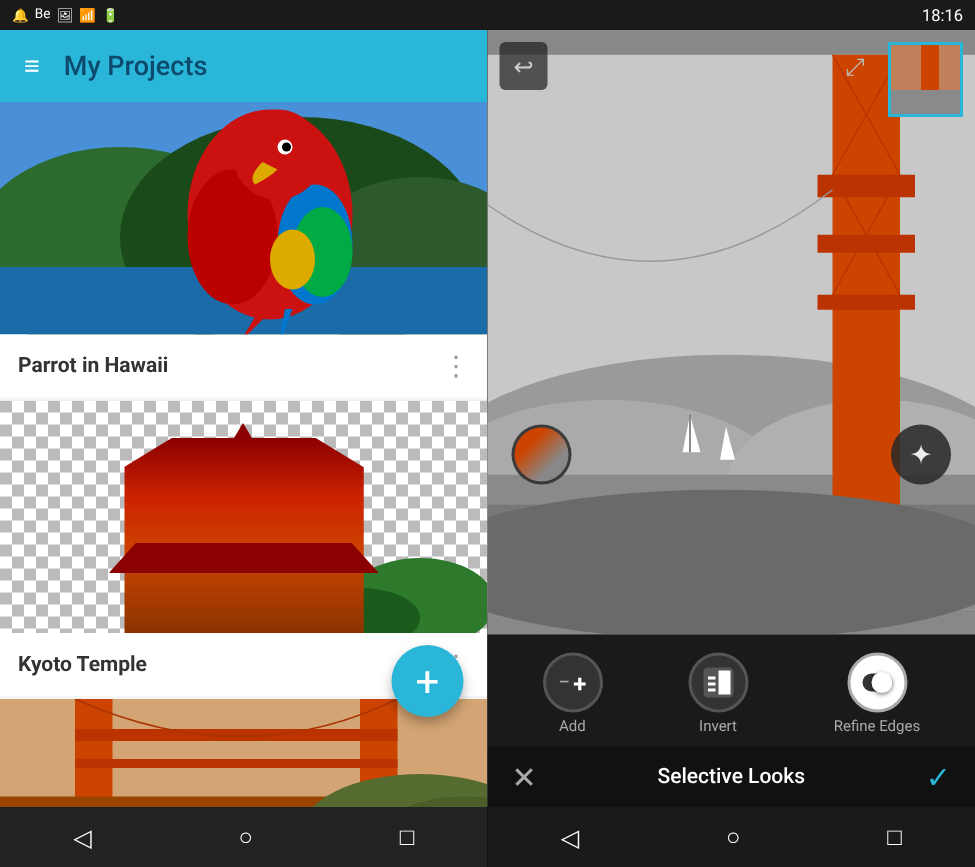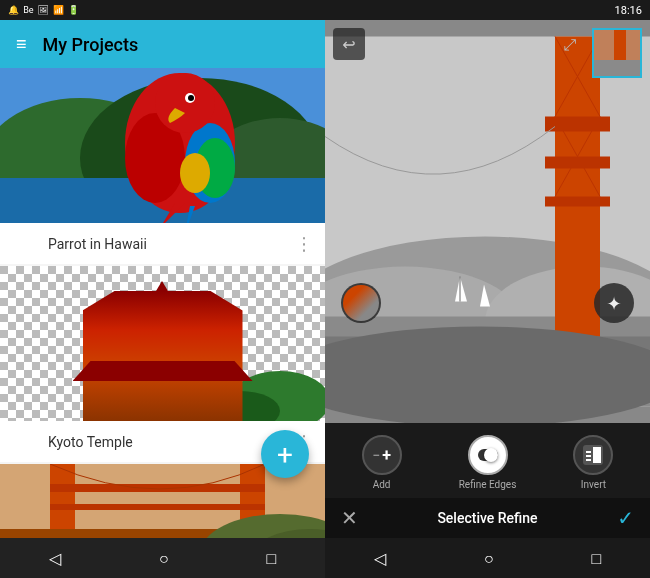--- a/index.html
+++ b/index.html
@@ -60,21 +60,21 @@
       padding: 0 16px;
       gap: 16px;
       flex-shrink: 0;
     }
     .hamburger-icon {
       color: #fff;
       font-size: 18px;
       cursor: pointer;
     }
     .app-title {
-      color: #000000;
+      color: #0c4a6e;
       font-size: 18px;
       font-weight: 500;
     }
 
     .projects-list {
       flex: 1;
       overflow-y: auto;
       background: #f5f5f5;
     }
 
@@ -122,22 +122,21 @@
     .project-info {
       display: flex;
       align-items: center;
       justify-content: space-between;
       padding: 10px 12px;
       background: #fff;
     }
     .project-name {
       font-size: 14px;
       color: #333;
-      font-weight: 400;
-      margin-left: 36px;
+      font-weight: 700;
     }
     .more-icon {
       color: #999;
       font-size: 18px;
       cursor: pointer;
     }
 
     
     .fab {
       position: absolute;
@@ -606,47 +605,47 @@
             <div class="add-btn-inner">
               <span class="add-minus">−</span>
               <span class="add-plus">+</span>
             </div>
           </div>
           <span class="control-label">Add</span>
         </div>
 
 
         <div class="control-item">
-          <div class="control-btn-circle refine-btn">
-            <div class="toggle-inner">
-              <div class="toggle-knob"></div>
-            </div>
-          </div>
-          <span class="control-label">Refine Edges</span>
-        </div>
-
-        <div class="control-item">
           <div class="control-btn-circle invert-btn">
             <svg width="24" height="24" viewBox="0 0 24 24">
               <rect x="2" y="2" width="20" height="20" rx="3" fill="#555"></rect>
               <path d="M12,4 L12,20 L20,20 L20,4 Z" fill="#fff"></path>
               <rect x="5" y="8" width="5" height="2" fill="#fff"></rect>
               <rect x="5" y="12" width="5" height="2" fill="#fff"></rect>
               <rect x="5" y="16" width="5" height="2" fill="#fff"></rect>
             </svg>
           </div>
           <span class="control-label">Invert</span>
         </div>
 
+        <div class="control-item">
+          <div class="control-btn-circle refine-btn">
+            <div class="toggle-inner">
+              <div class="toggle-knob"></div>
+            </div>
+          </div>
+          <span class="control-label">Refine Edges</span>
+        </div>
+
       </div>
     </div>
 
     <div class="editor-bottom-bar">
       <span class="bottom-bar-cancel">✕</span>
-      <span class="bottom-bar-title">Selective Refine</span>
+      <span class="bottom-bar-title">Selective Looks</span>
       <span class="bottom-bar-confirm">✓</span>
     </div>
 
   </div>
 </div>
 
 <div class="bottom-split">
   <div class="bottom-split-left">
     <span class="nav-icon">◁</span>
     <span class="nav-icon">○</span>

